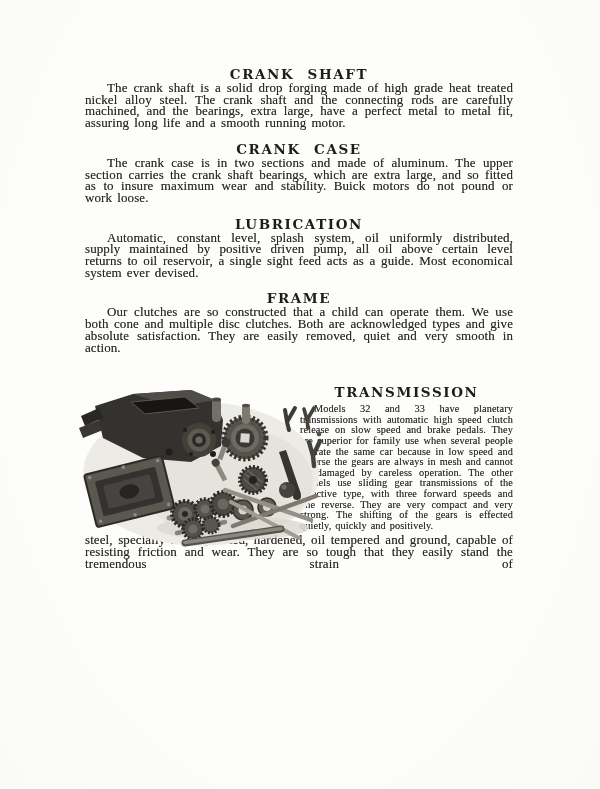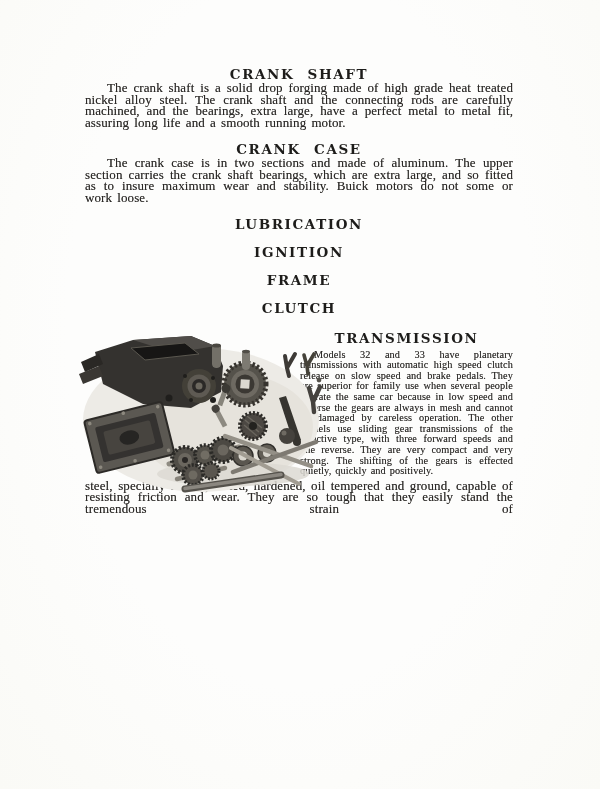--- a/index.html
+++ b/index.html
@@ -28,21 +28,21 @@
 
   p.b {
     margin:0;
     font-size:13px; line-height:11.7px;
     text-align:justify;
     text-indent:22px;
     word-spacing:1.8px; letter-spacing:0.1px;
     text-shadow:0 0 0.3px rgba(43,41,39,0.55);
   }
 
-  .trans { display:flex; margin-top:12px; }
+  .trans { display:flex; margin-top:29px; }
   .trans-photo { flex:0 0 215px; width:215px; position:relative; }
   .trans-photo svg { position:absolute; left:-12px; top:4px; }
   .trans-col { flex:1; min-width:0; }
   .trans-col h2.h { margin:2px 0 4px; }
   p.tcol {
     font-size:10.3px; line-height:10.6px;
     text-indent:14px; word-spacing:1.2px;
   }
   .just-last { text-align-last: justify; }
   p.cont { margin-top:3px; text-indent:0; text-align-last: justify; }
@@ -53,40 +53,40 @@
 <div class="page">
   <div class="content">
 
     <section class="sec">
       <h2 class="h">CRANK SHAFT</h2>
       <p class="b">The crank shaft is a solid drop forging made of high grade heat treated nickel alloy steel. The crank shaft and the connecting rods are carefully machined, and the bearings, extra large, have a perfect metal to metal fit, assuring long life and a smooth running motor.</p>
     </section>
 
     <section class="sec">
       <h2 class="h">CRANK CASE</h2>
-      <p class="b">The crank case is in two sections and made of aluminum. The upper section carries the crank shaft bearings, which are extra large, and so fitted as to insure maximum wear and stability. Buick motors do not some or work loose.</p>
+      <p class="b">The crank case is in two sections and made of aluminum. The upper section carries the crank shaft bearings, which are extra large, and so fitted as to insure maximum wear and stability. Buick motors do not pound or work loose.</p>
     </section>
 
     <section class="sec">
       <h2 class="h">LUBRICATION</h2>
+      <p class="b">Automatic, constant level, splash system, oil uniformly distributed, supply maintained by positive driven pump, all oil above certain level returns to oil reservoir, a single sight feed acts as a guide. Most economical system ever devised.</p>
     </section>
 
     <section class="sec">
-      <h2 class="h">IGNITION</h2>
     </section>
 
     <section class="sec">
       <h2 class="h">FRAME</h2>
     </section>
 
     <section class="sec">
     </section>
 
     <section class="sec">
-      <h2 class="h">CLUTCH</h2>
+      <p class="b">Our clutches are so constructed that a child can operate them. We use both cone and multiple disc clutches. Both are acknowledged types and give absolute satisfaction. They are easily removed, quiet and very smooth in action.</p>
     </section>
 
     <section class="trans">
       <div class="trans-photo">
         <svg width="250" height="168" viewBox="0 0 250 168" aria-hidden="true">
 
           <ellipse cx="128" cy="88" rx="118" ry="72" fill="#edebe6"></ellipse>
           <ellipse cx="152" cy="95" rx="88" ry="55" fill="#e6e3dc"></ellipse>
           <ellipse cx="160" cy="142" rx="76" ry="12" fill="#dcd9d2" opacity="0.85"></ellipse>
 

